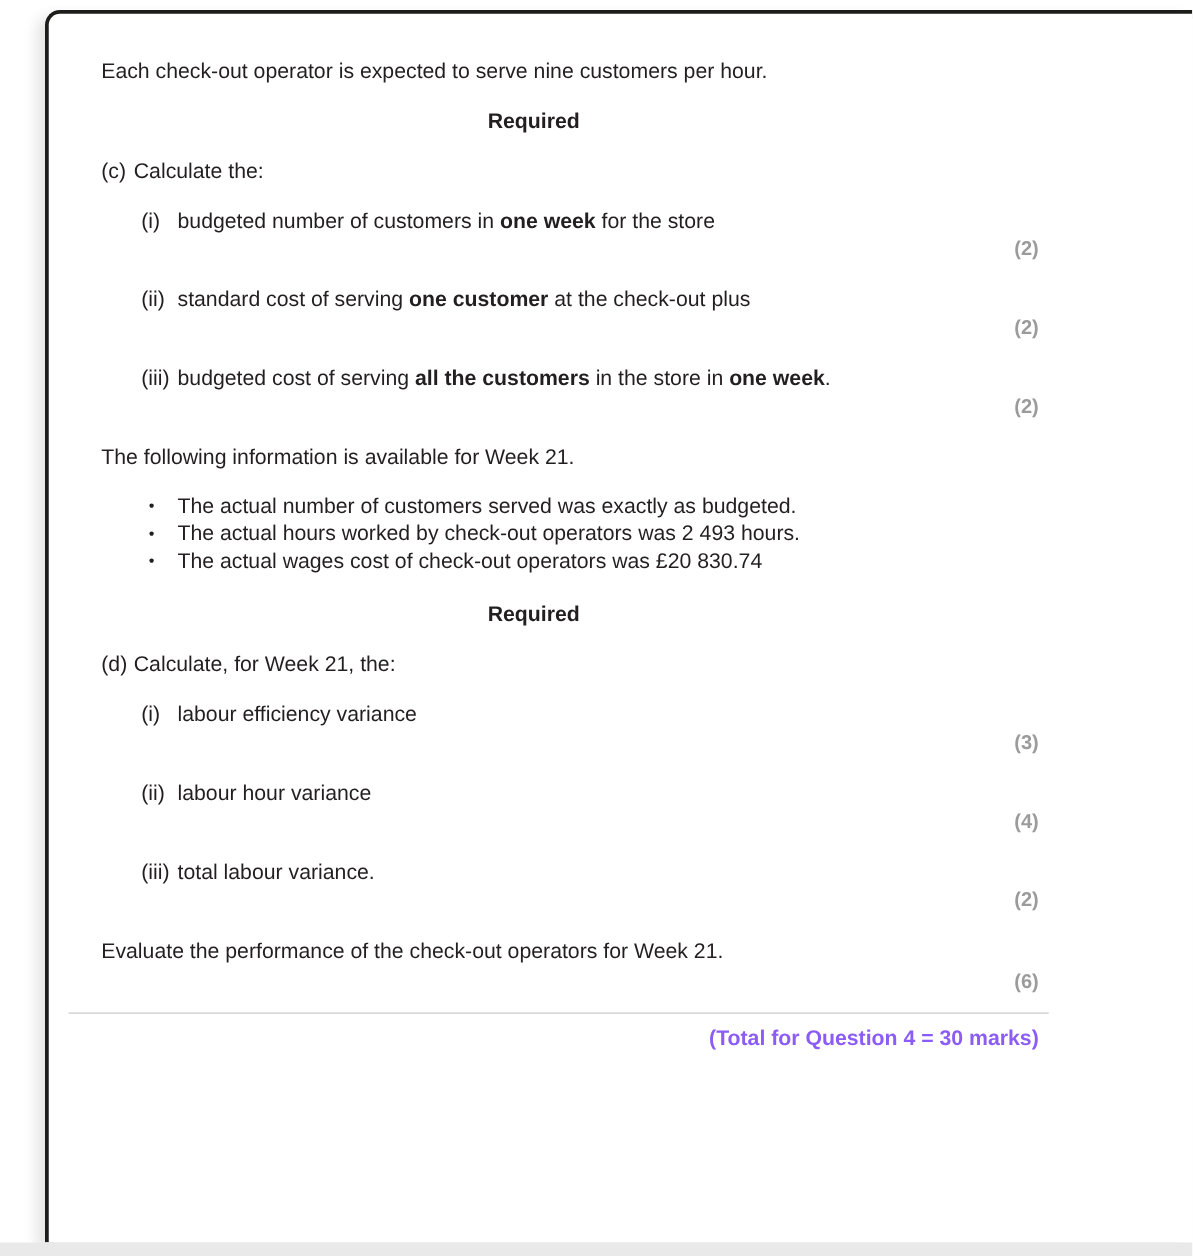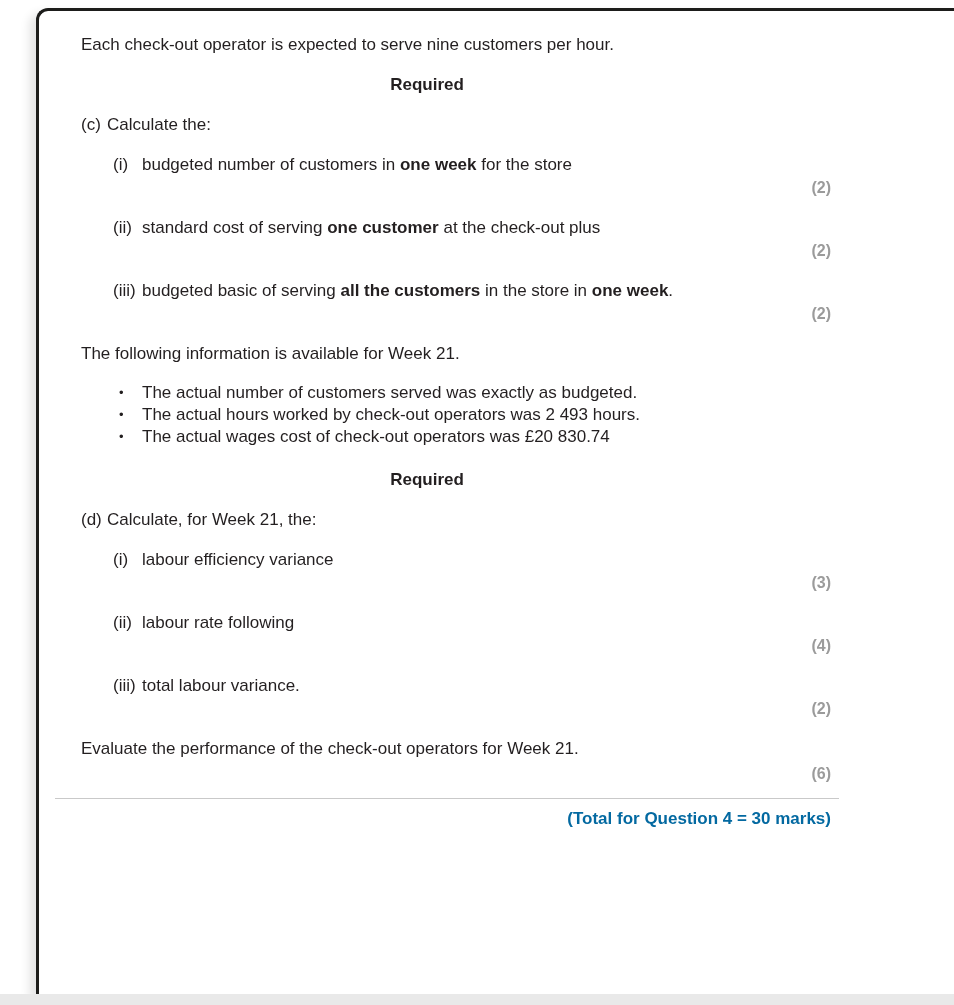--- a/index.html
+++ b/index.html
@@ -19,21 +19,21 @@
     position:absolute; left:36px; top:8px;
     width:918px; height:986px;
     background:#ffffff;
     border-top:3px solid #1d1d1b;
     border-left:3px solid #1d1d1b;
     border-top-left-radius:12px;
     box-shadow:-7px 5px 10px rgba(0,0,0,0.10);
   }
   .content {
     margin-left:42px;
-    padding-top:22px;
+    padding-top:34px;
     width:750px;
     font-size:17px;
     line-height:23px;
   }
   .para { margin-bottom:17px; max-width:692px; }
   .heading { font-weight:700;text-align:center; }
   b { font-weight:700; }
 
   .q-line { display:flex; margin-bottom:17px; }
   .q-num { width:26px; flex:none; }
@@ -57,21 +57,21 @@
   .bullet-dot { width:23px; flex:none; font-size:13px; }
 
   .rule {
     border-top:1px solid #c9c9c9;
     margin:13px -8px 8px -26px;
     height:0;
   }
   .total {
     text-align:right;
     font-weight:700;
-    color:#0369a1;
+    color:#8b5cf6;
   }
 </style>
 </head>
 <body>
 
 <div class="page">
   <div class="content">
 
     <p class="para">Each check-out operator is expected to serve nine customers per hour.</p>
 
@@ -94,21 +94,21 @@
       <div class="sub-line">
         <span class="sub-num">(ii)</span>
         <span class="sub-text"><span>standard cost of serving </span><b>one customer</b><span> at the check-out plus</span></span>
       </div>
       <div class="marks">(2)</div>
     </div>
 
     <div class="sub-item">
       <div class="sub-line">
         <span class="sub-num">(iii)</span>
-        <span class="sub-text"><span>budgeted basic of serving </span><b>all the customers</b><span> in the store in </span><b>one week</b><span>.</span></span>
+        <span class="sub-text"><span>budgeted cost of serving </span><b>all the customers</b><span> in the store in </span><b>one week</b><span>.</span></span>
       </div>
       <div class="marks">(2)</div>
     </div>
 
 
     <p class="para">The following information is available for Week 21.</p>
 
     <div class="bullets">
       <div class="bullet-row">
         <span class="bullet-dot">•</span>
@@ -135,21 +135,21 @@
       <div class="sub-line">
         <span class="sub-num">(i)</span>
         <span class="sub-text">labour efficiency variance</span>
       </div>
       <div class="marks">(3)</div>
     </div>
 
     <div class="sub-item">
       <div class="sub-line">
         <span class="sub-num">(ii)</span>
-        <span class="sub-text">labour rate following</span>
+        <span class="sub-text">labour hour variance</span>
       </div>
       <div class="marks">(4)</div>
     </div>
 
     <div class="sub-item">
       <div class="sub-line">
         <span class="sub-num">(iii)</span>
         <span class="sub-text">total labour variance.</span>
       </div>
       <div class="marks">(2)</div>

